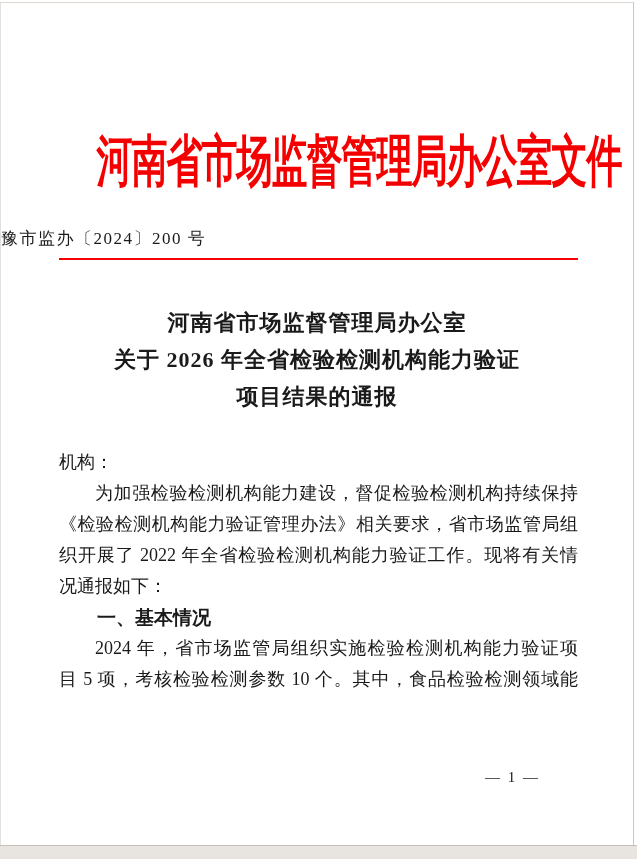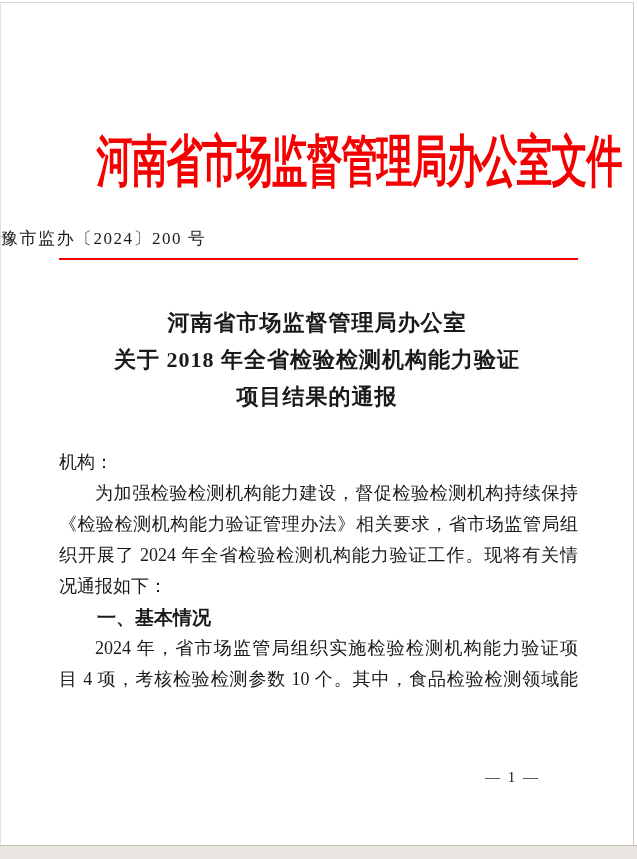--- a/index.html
+++ b/index.html
@@ -132,32 +132,32 @@
   <div class="masthead">
     <span class="masthead-text">河南省市场监督管理局办公室文件</span>
   </div>
 
   <div class="doc-number">豫市监办〔2024〕200 号</div>
 
   <div class="red-rule"></div>
 
   <div class="doc-title">
     <div class="title-line">河南省市场监督管理局办公室</div>
-    <div class="title-line">关于 2018 年全省检验检测机构能力验证</div>
+    <div class="title-line">关于 2026 年全省检验检测机构能力验证</div>
     <div class="title-line">项目结果的通报</div>
   </div>
 
   <div class="body-text">
     <div class="line">机构：</div>
     <div class="line justify indent">为加强检验检测机构能力建设，督促检验检测机构持续保持</div>
     <div class="line justify">《检验检测机构能力验证管理办法》相关要求，省市场监管局组</div>
-    <div class="line justify">织开展了 2024 年全省检验检测机构能力验证工作。现将有关情</div>
+    <div class="line justify">织开展了 2022 年全省检验检测机构能力验证工作。现将有关情</div>
     <div class="line">况通报如下：</div>
     <div class="line heading indent">一、基本情况</div>
     <div class="line justify indent">2024 年，省市场监管局组织实施检验检测机构能力验证项</div>
-    <div class="line justify">目 4 项，考核检验检测参数 10 个。其中，食品检验检测领域能</div>
+    <div class="line justify">目 5 项，考核检验检测参数 10 个。其中，食品检验检测领域能</div>
   </div>
 
   <div class="page-number">— 1 —</div>
 
 </div>
 
 <div class="bottom-strip"></div>
 
 </body></html>

